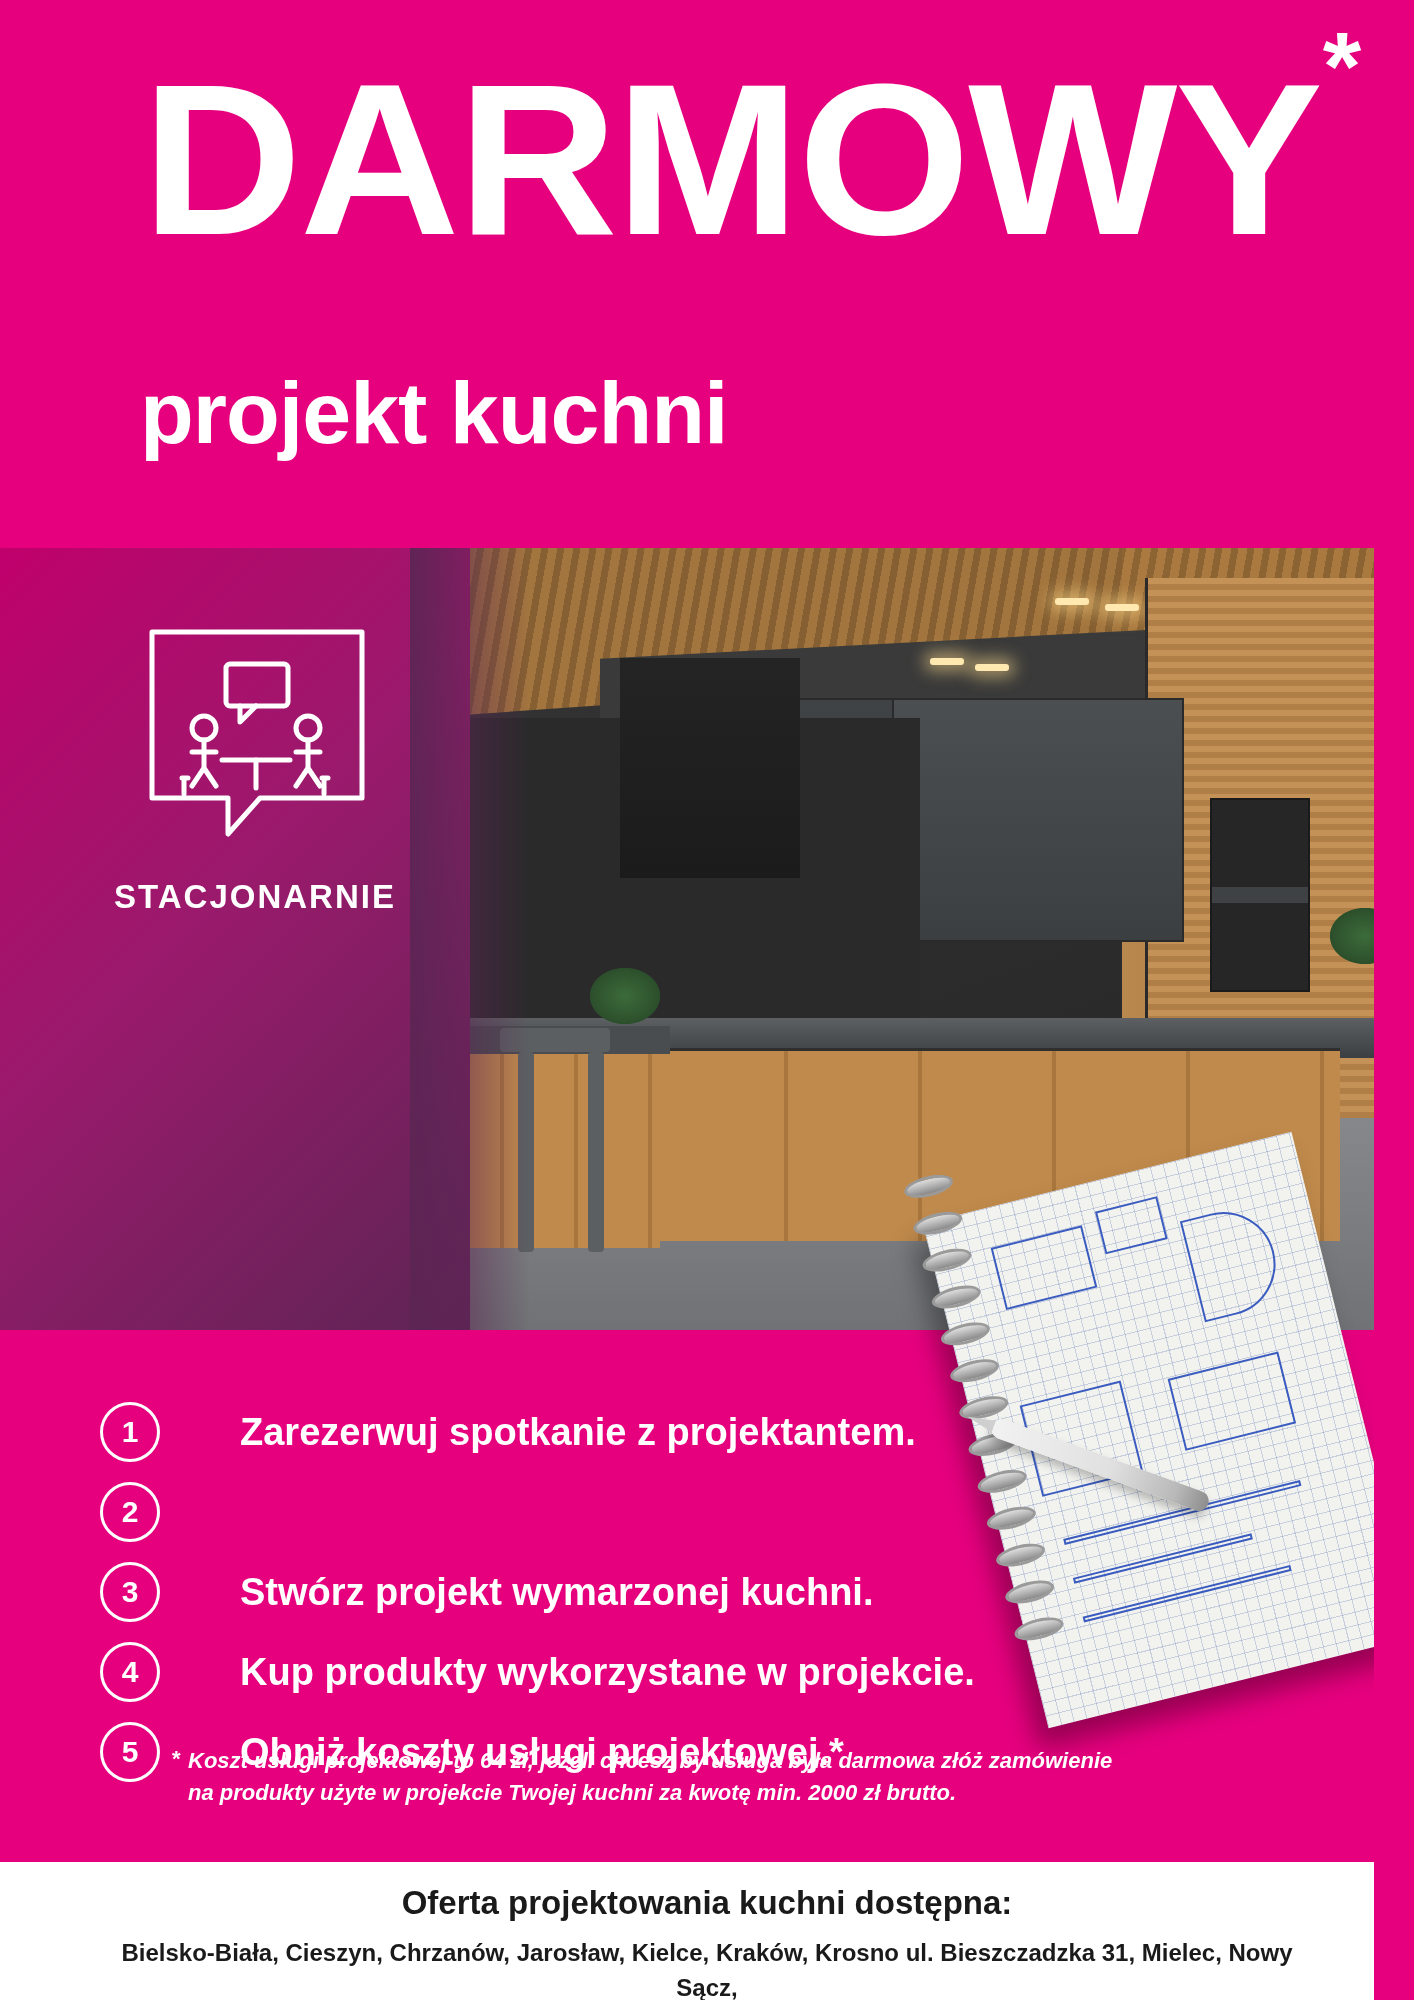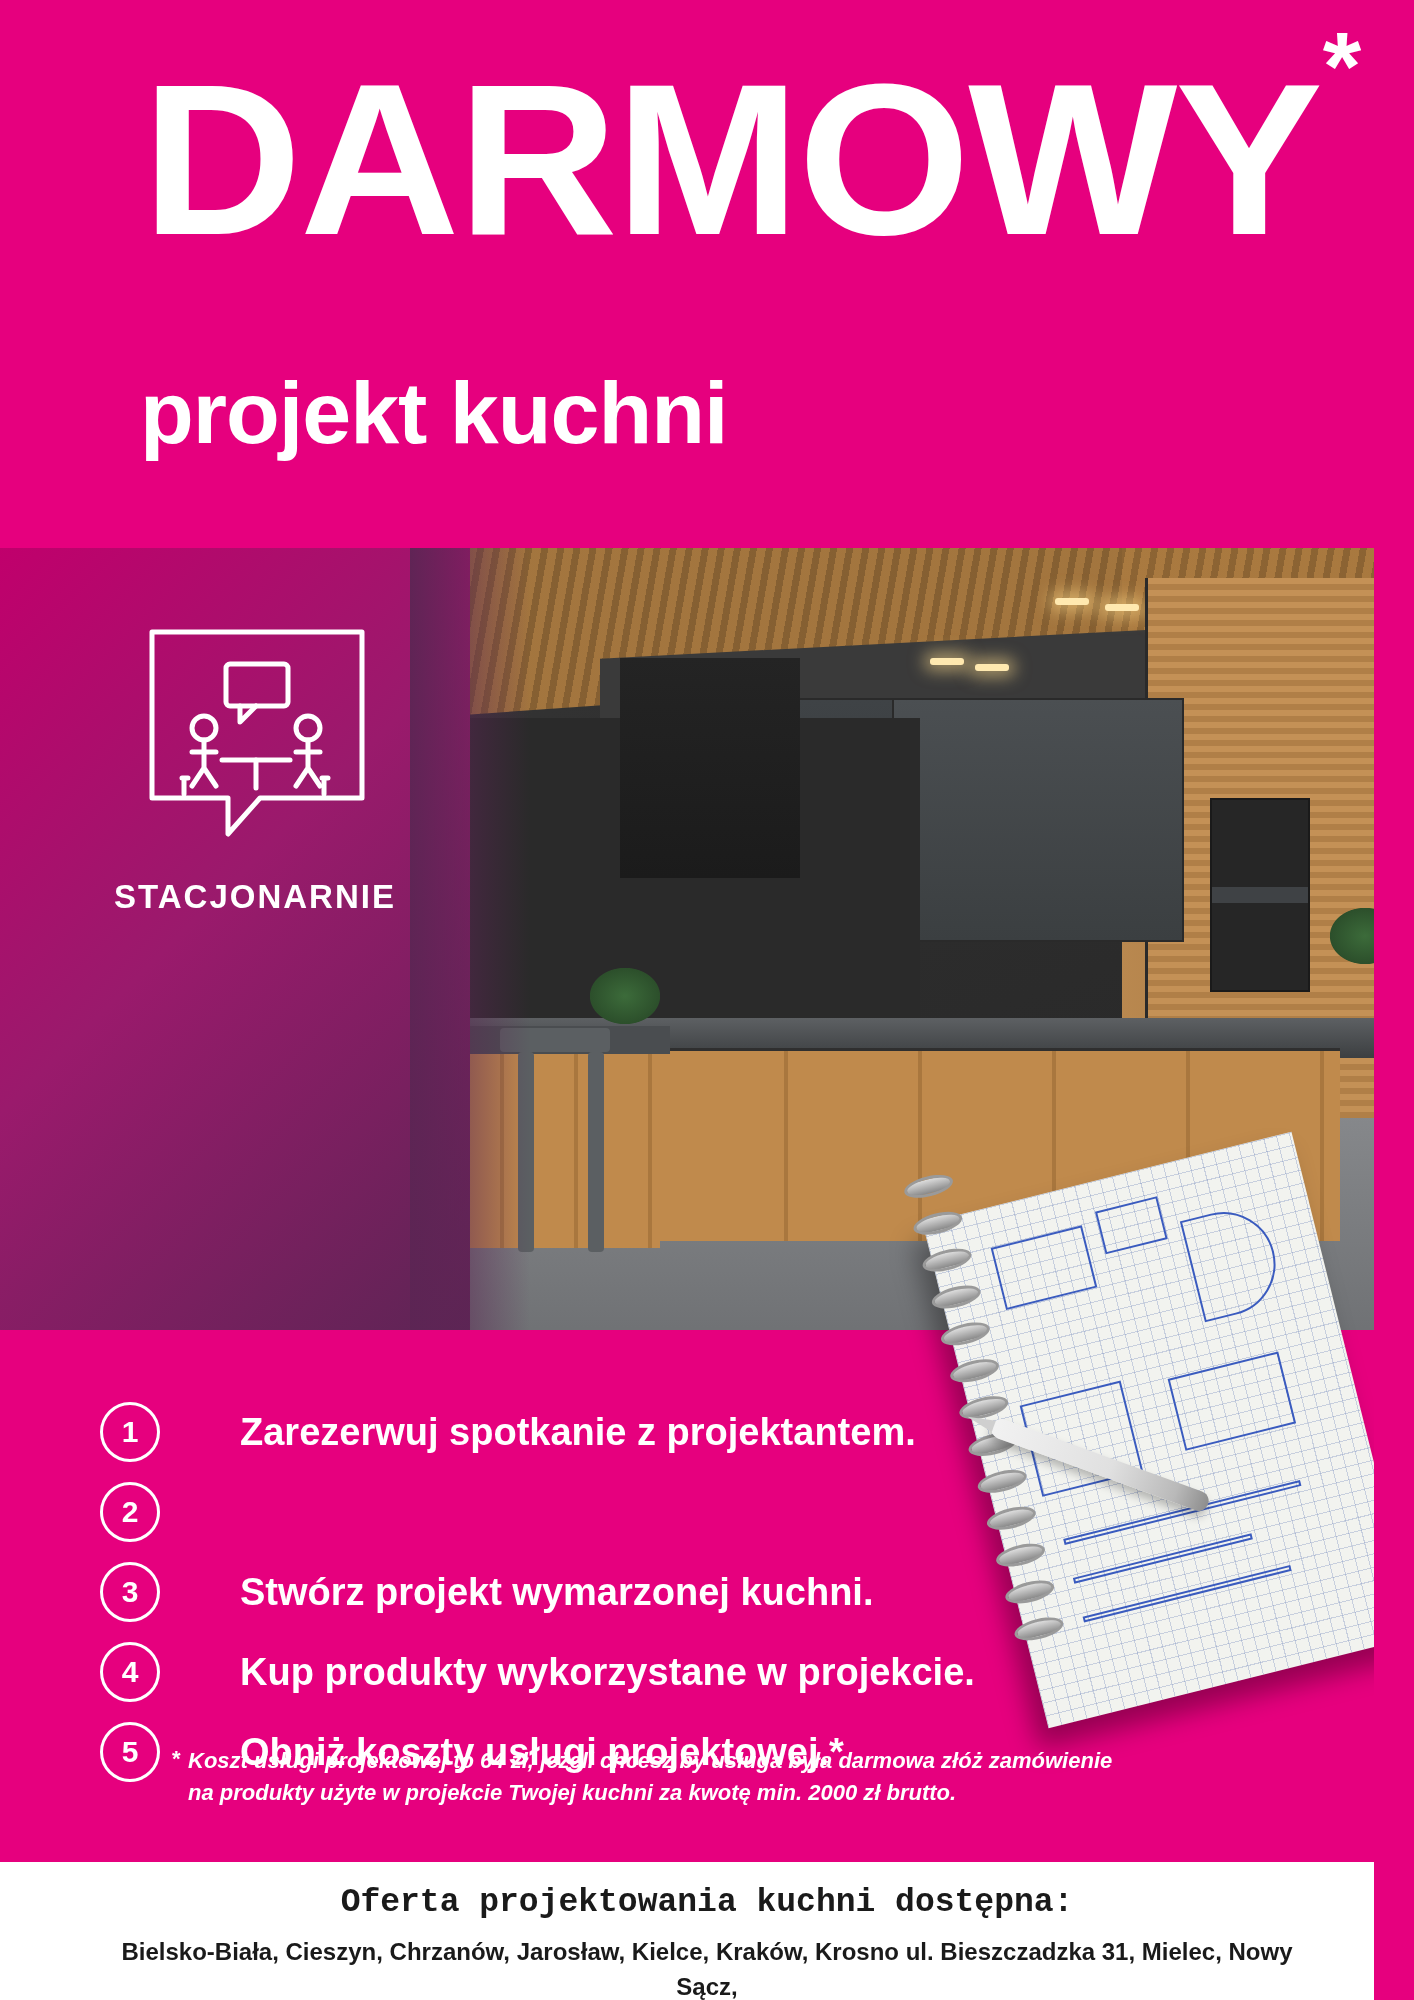--- a/index.html
+++ b/index.html
@@ -374,21 +374,20 @@
     width: 1414px;
     height: 138px;
     background: #ffffff;
     text-align: center;
   }
   .footer-title {
     margin-top: 22px;
     font-size: 33px;
     font-weight: bold;
     color: #1a1a1a;
-    font-family: Liberation Mono, monospace;
   }
   .footer-cities {
     margin-top: 14px;
     font-size: 24px;
     font-weight: bold;
     color: #1a1a1a;
     line-height: 1.45;
     padding: 0 90px;
   }
 </style>

